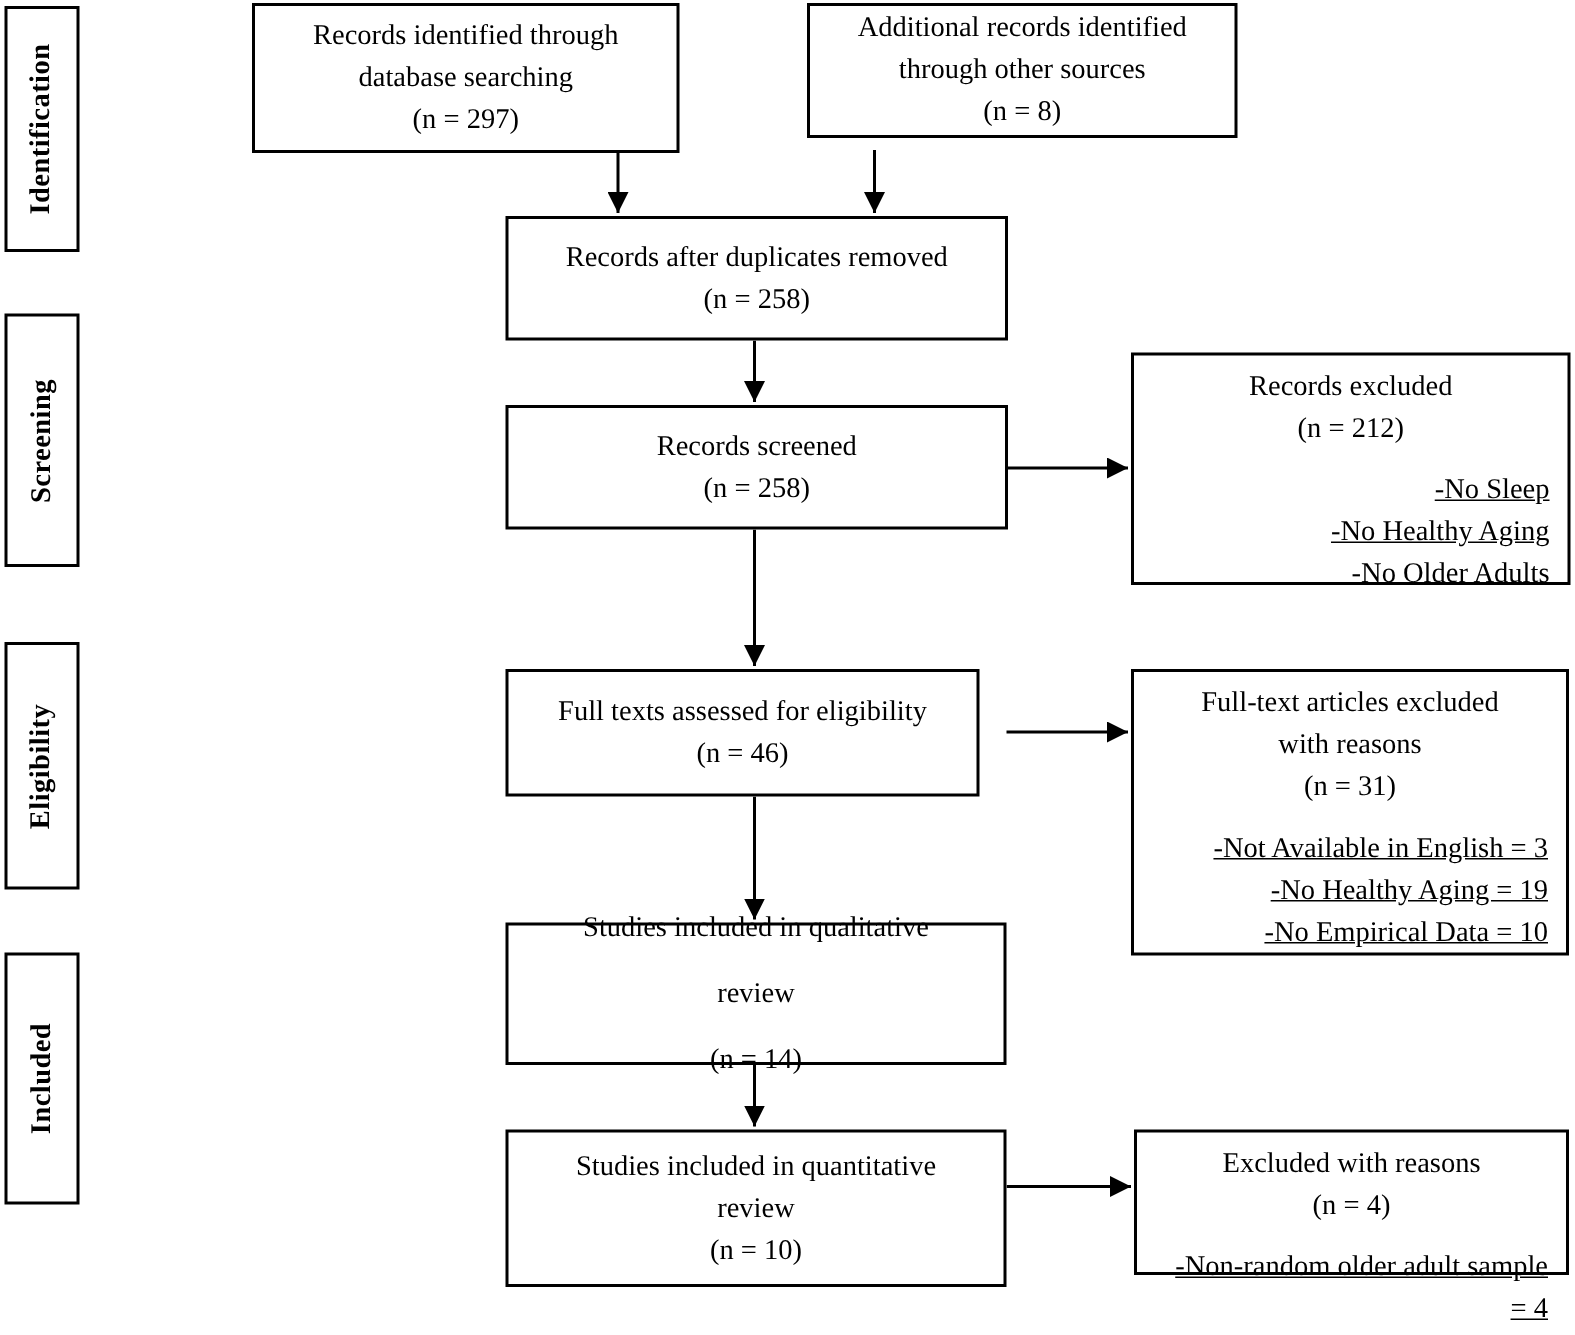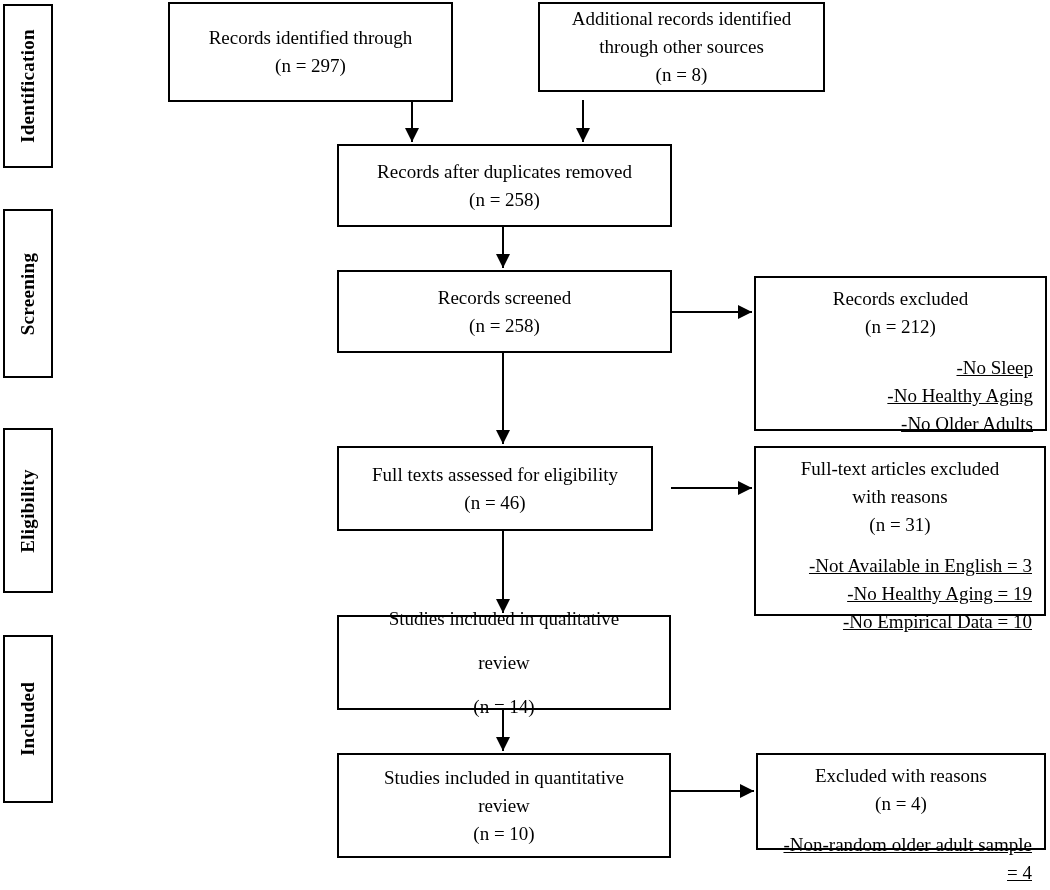--- a/index.html
+++ b/index.html
@@ -96,20 +96,21 @@
   </div>
   <div class="stage" style="top:428px;height:165px;">
     <span class="stage-text">Eligibility</span>
   </div>
   <div class="stage" style="top:635px;height:168px;">
     <span class="stage-text">Included</span>
   </div>
 
   <div class="fbox" style="left:168px;top:2px;width:285px;height:100px;">
     <div>Records identified through</div>
+    <div>database searching</div>
     <div>(n = 297)</div>
   </div>
 
   <div class="fbox" style="left:538px;top:2px;width:287px;height:90px;">
     <div>Additional records identified</div>
     <div>through other sources</div>
     <div>(n = 8)</div>
   </div>
 
   <div class="fbox" style="left:337px;top:144px;width:335px;height:83px;">
@@ -132,33 +133,33 @@
     <div>review</div>
     <div>(n = 14)</div>
   </div>
 
   <div class="fbox" style="left:337px;top:753px;width:334px;height:105px;">
     <div>Studies included in quantitative</div>
     <div>review</div>
     <div>(n = 10)</div>
   </div>
 
-  <div class="ebox" style="left:754px;top:235px;width:293px;height:155px;margin-top:41px;">
+  <div class="ebox" style="left:754px;top:235px;width:293px;height:155px;">
     <div class="title">
       <div>Records excluded</div>
       <div>(n = 212)</div>
     </div>
     <div class="items">
       <div>-No Sleep</div>
       <div>-No Healthy Aging</div>
       <div>-No Older Adults</div>
     </div>
   </div>
 
-  <div class="ebox" style="left:754px;top:446px;width:292px;height:170px;">
+  <div class="ebox" style="left:754px;top:446px;width:292px;height:191px;">
     <div class="title">
       <div>Full-text articles excluded</div>
       <div>with reasons</div>
       <div>(n = 31)</div>
     </div>
     <div class="items">
       <div>-Not Available in English = 3</div>
       <div>-No Healthy Aging = 19</div>
       <div>-No Empirical Data = 10</div>
     </div>

